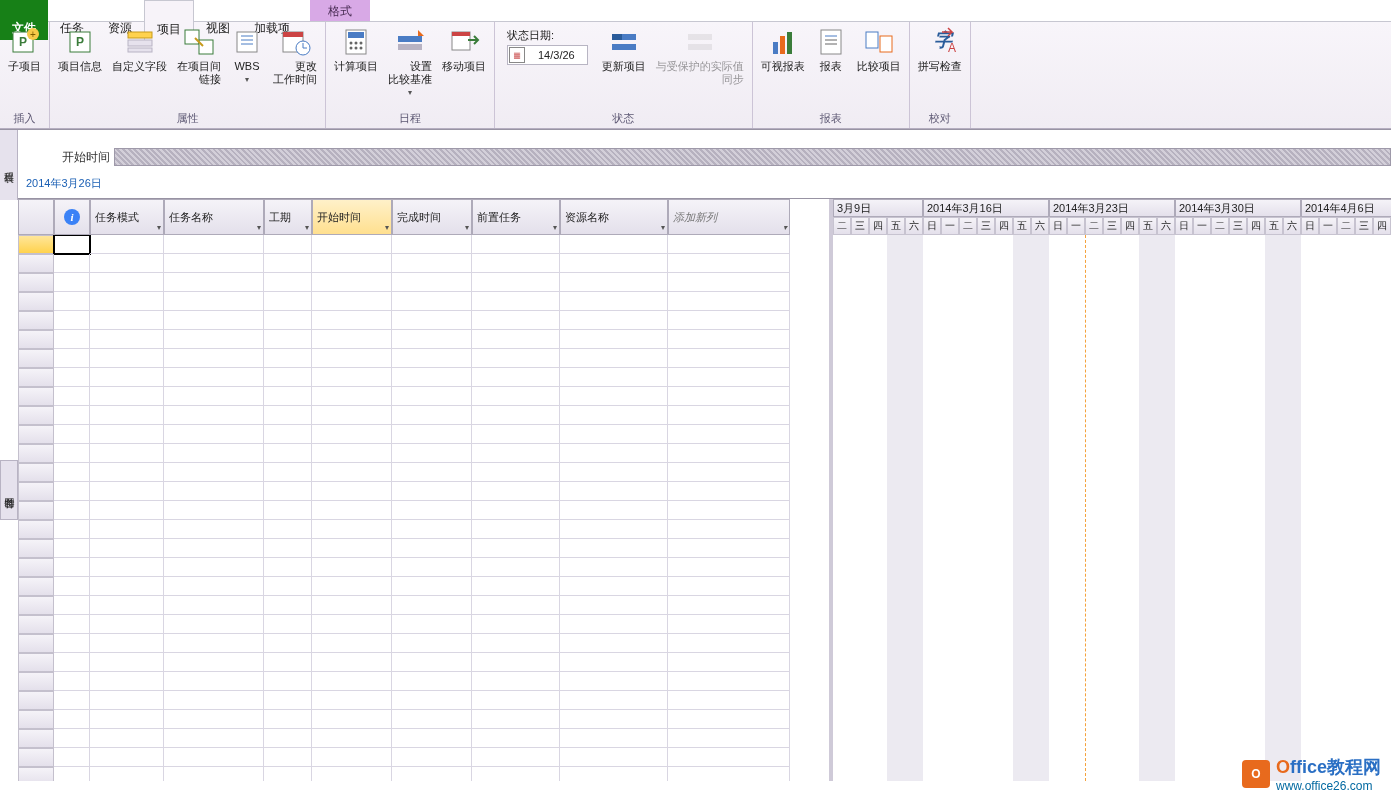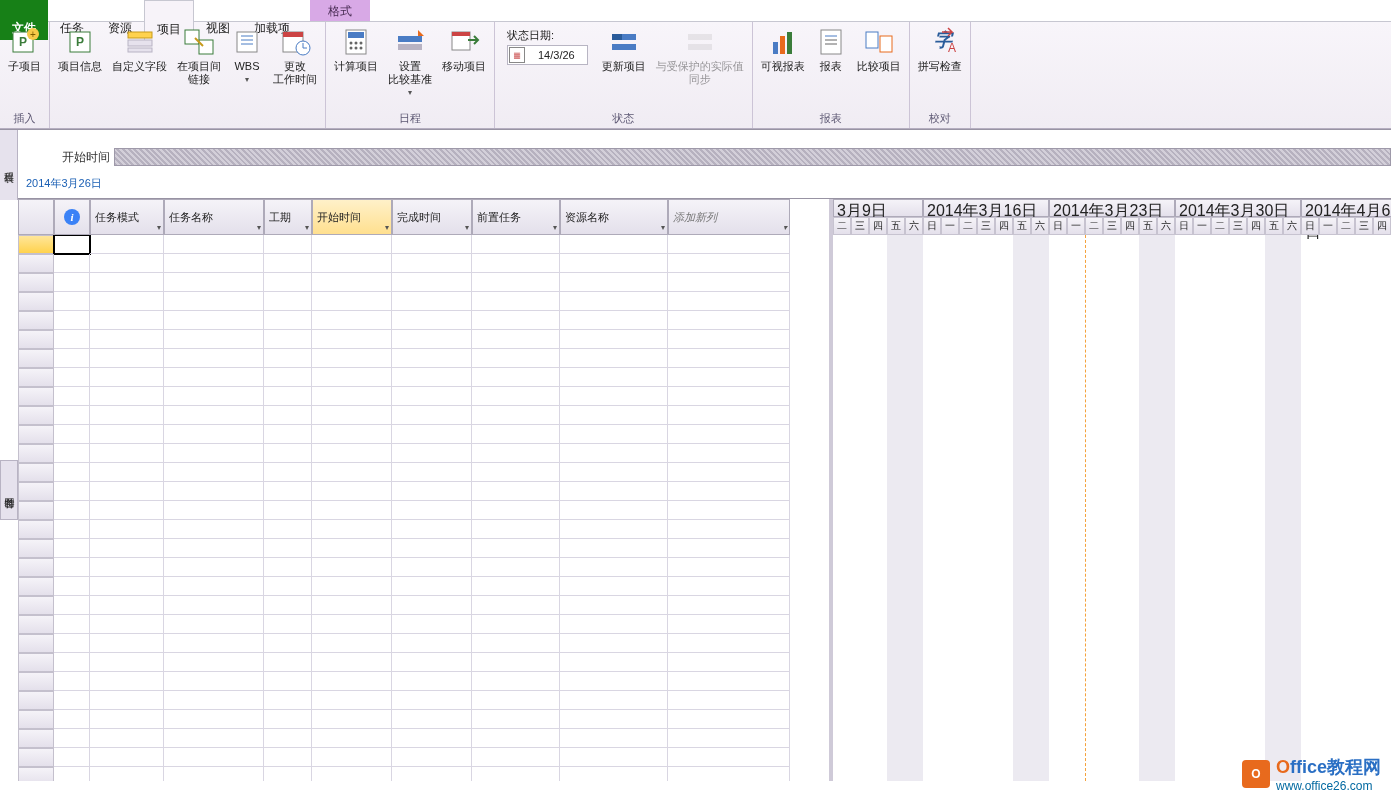--- a/index.html
+++ b/index.html
@@ -13,21 +13,21 @@
 .ctx-group { display:flex; margin-left:8px; }
 .ctx-tab { padding:3px 18px; background:#d8a9e6; color:#4a2d55; }
 
 
 .ribbon { display:flex; height:107px; background:linear-gradient(#f8f5fa,#f0ecf3); border-bottom:1px solid #b5aec0; }
 .rgroup { display:flex; flex-direction:column; border-right:1px solid #ccc4d6; padding:2px 4px 0; }
 .rgroup-body { display:flex; flex:1; align-items:flex-start; gap:2px; }
 .rgroup-label { text-align:center; font-size:11px; color:#5d5873; padding:1px 0 2px; }
 .rbtn { display:flex; flex-direction:column; align-items:center; justify-content:flex-start; padding:2px 4px; min-width:40px; cursor:pointer; text-align:center; line-height:13px; }
 .rbtn-icon { width:32px; height:32px; margin-bottom:2px; display:flex; align-items:center; justify-content:center; }
-.rbtn-label { font-size:11px; white-space:pre-line; }
+.rbtn-label { font-size:11px; white-space:pre-line;text-align:right; }
 .dd-arrow::after { content:"▾"; font-size:8px; color:#555; display:block; }
 .status-field { display:flex; flex-direction:column; justify-content:flex-start; padding:4px 8px 0; font-size:11px; }
 .status-date-box { display:flex; align-items:center; border:1px solid #b8b5c3; background:#fff; margin-top:2px; height:20px; }
 .status-date-box .cal { width:16px; height:16px; background:#fff; border:1px solid #888; margin:1px; display:flex; align-items:center; justify-content:center; font-size:8px; color:#c55; }
 .status-date-box .val { padding:0 12px; }
 
 
 .timeline-strip { height:70px; background:#fff; border-top:1px solid #9893a3; border-bottom:1px solid #9893a3; position:relative; padding-top:8px; }
 .vtab { position:absolute; left:0; top:0; width:18px; height:70px; background:#e6e2ed; border-right:1px solid #b8b3c3; writing-mode:vertical-rl; font-size:10px; display:flex; align-items:center; justify-content:center; color:#333; cursor:pointer; }
 .tl-row { margin-left:22px; height:38px; display:flex; align-items:center; }
@@ -54,21 +54,21 @@
 .grow { display:flex; height:19px; }
 .grow .rcell { border-right:1px solid #d9d6e2; border-bottom:1px solid #d9d6e2; }
 .grow .rowhead { background:linear-gradient(#f5f3f8,#e4e0eb); border:1px solid #c4c0cd; }
 .grow.first .rowhead { background:linear-gradient(#ffe69a,#ffd24d); }
 .grow.first .sel { outline:2px solid #000; outline-offset:-1px; }
 
 
 .gantt { flex:1; overflow:hidden; position:relative; }
 .gantt-head { height:36px; display:flex; flex-direction:column; }
 .gantt-weeks { display:flex; height:18px; }
-.gweek { border:1px solid #aeaab9; background:linear-gradient(#f5f3f8,#e4e0eb); font-size:16px; padding:1px 3px; flex-shrink:0; }
+.gweek { border:1px solid #aeaab9; background:linear-gradient(#f5f3f8,#e4e0eb); font-size:11px; padding:1px 3px; flex-shrink:0; }
 .gantt-days { display:flex; height:18px; }
 .gday { width:18px; border:1px solid #c7c3d0; background:linear-gradient(#f5f3f8,#e4e0eb); font-size:10px; text-align:center; line-height:16px; flex-shrink:0; }
 .gantt-body { position:relative; height:546px; }
 .gcol { position:absolute; top:0; bottom:0; width:18px; }
 .gcol.we { background:#eceaf1; }
 .gcol.today { border-left:1px dashed #f5a23c; }
 
 
 .watermark { position:absolute; right:10px; bottom:8px; display:flex; align-items:center; gap:6px; font-family:Arial,sans-serif; }
 .wm-icon { width:28px; height:28px; background:#e86a1d; border-radius:4px; display:flex; align-items:center; justify-content:center; color:#fff; font-weight:bold; }
@@ -161,20 +161,21 @@
               <rect x="4" y="6" width="20" height="5" fill="#c44"></rect>
               <circle cx="24" cy="22" r="7" fill="#fff" stroke="#4a7cc4"></circle>
               <line x1="24" y1="22" x2="24" y2="17" stroke="#4a7cc4"></line>
               <line x1="24" y1="22" x2="28" y2="22" stroke="#4a7cc4"></line>
             </svg>
           </div>
           <div class="rbtn-label">更改
 工作时间</div>
         </div>
       </div>
+      <div class="rgroup-label">属性</div>
     </div>
     <div class="rgroup">
       <div class="rgroup-body">
         <div class="rbtn">
           <div class="rbtn-icon">
             <svg width="32" height="32">
               <rect x="6" y="4" width="20" height="24" fill="#fff" stroke="#888"></rect>
               <rect x="8" y="6" width="16" height="6" fill="#4a7cc4"></rect>
               <circle cx="11" cy="17" r="1.5" fill="#666"></circle>
               <circle cx="16" cy="17" r="1.5" fill="#666"></circle>

